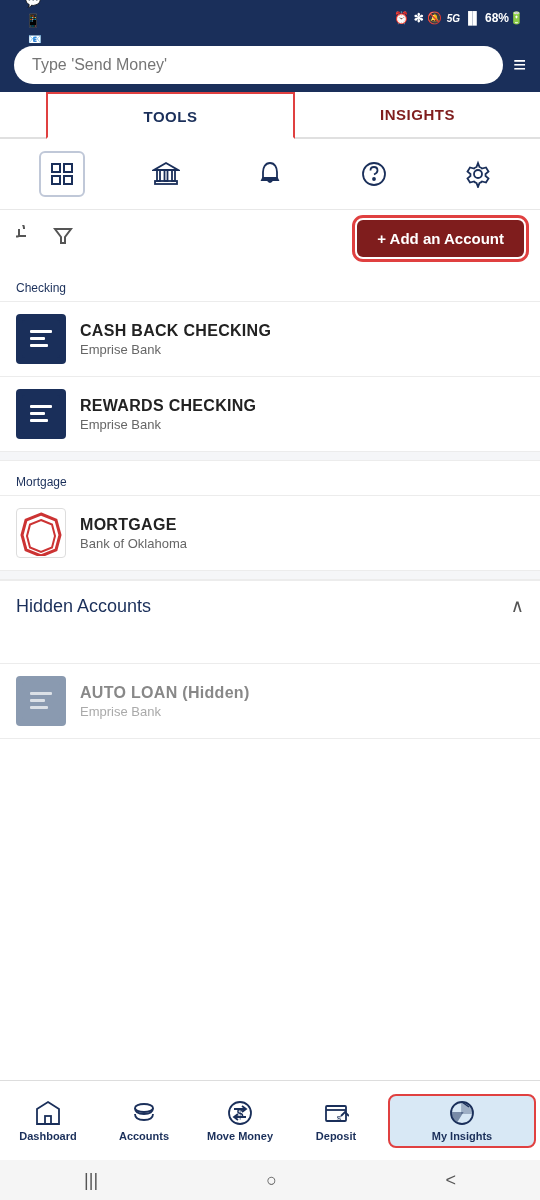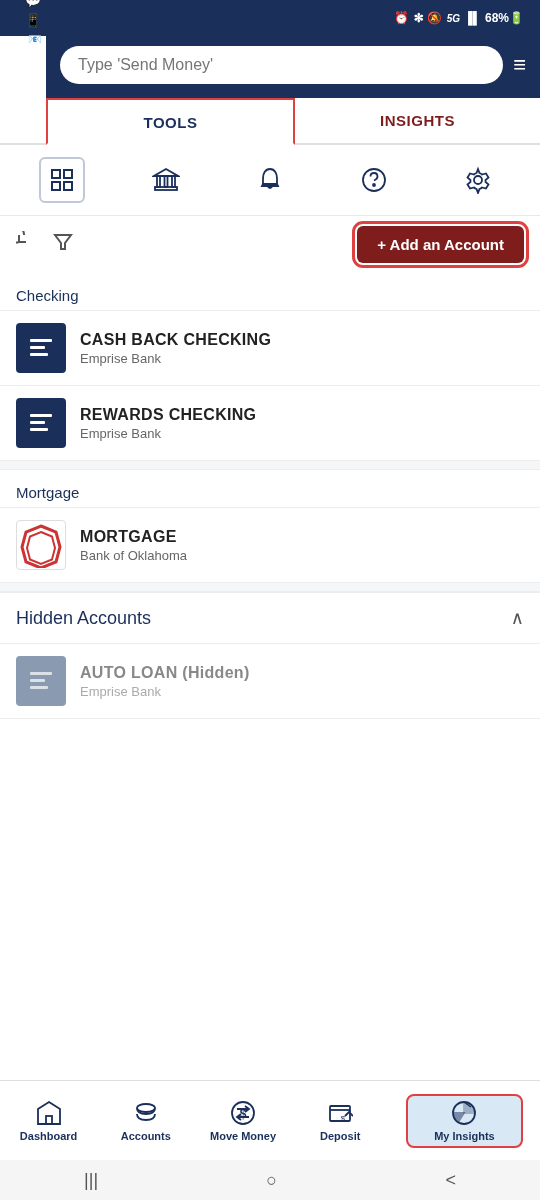--- a/index.html
+++ b/index.html
@@ -23,24 +23,23 @@
       height: 36px;
       font-size: 13px;
       font-weight: 600;
     }
     .status-left { display: flex; align-items: flex-end; gap: 5px; flex-direction: column; }
     .status-right { display: flex; align-items: center; gap: 4px; font-size: 12px; }
 
     
     .header {
       background: #1a2f5a;
-      padding: 10px 14px 14px 14px;
+      padding: 10px 14px 8px 14px;
       display: flex;
       gap: 10px;
-      margin-left: 46px;
     }
     .search-bar {
       flex: 1;
       background: #fff;
       border-radius: 22px;
       padding: 10px 18px;
       font-size: 16px;
       color: #aaa;
       border: none;
       outline: none;
@@ -136,34 +135,35 @@
       outline-offset: 2px;
     }
 
     
     .accounts-list {
       background: #fff;
       flex: 1;
     }
     .section-header {
       padding: 14px 16px 6px;
-      font-size: 15px;
+      font-size: 12px;
       color: #1a2f5a;
       font-weight: 500;
     }
     .account-item {
       display: flex;
       align-items: center;
       padding: 12px 16px;
       border-top: 1px solid #ececec;
       cursor: pointer;
       background: #fff;
     }
     .account-item:last-child {
       border-bottom: 1px solid #ececec;
+      margin-top: 32px;
     }
     .account-logo {
       width: 50px;
       height: 50px;
       border-radius: 4px;
       margin-right: 14px;
       flex-shrink: 0;
       display: flex;
       align-items: center;
       justify-content: center;
@@ -235,22 +235,22 @@
       align-items: center;
       gap: 4px;
       cursor: pointer;
       flex: 1;
       padding: 8px 0;
     }
     .nav-item.active-nav {
       border: 2px solid #e04040;
       border-radius: 8px;
       background: #d8e8f5;
-      margin: 17px;
-      padding: 4px 8px;
+      margin: 4px;
+      padding: 4px 24px;
     }
     .nav-label { font-size: 11px; color: #1a2f5a; font-weight: 600; }
 
     
     .system-nav {
       position: absolute;
       bottom: 0; left: 0; right: 0;
       height: 40px;
       background: #f5f5f5;
       display: flex;

